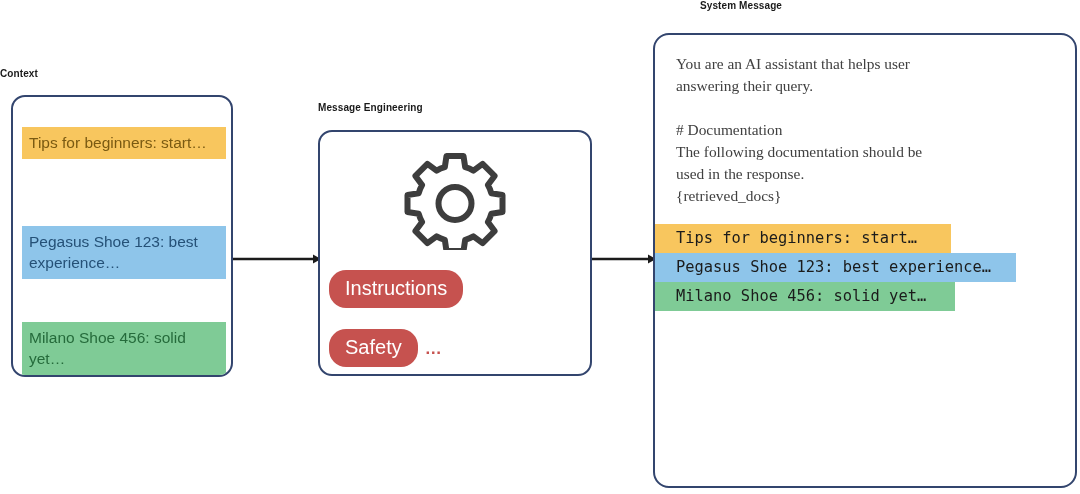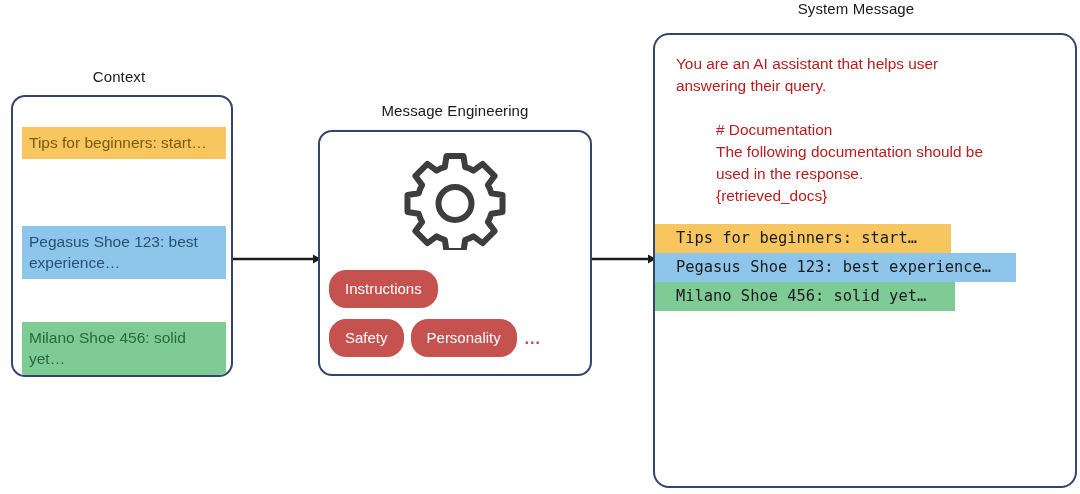--- a/index.html
+++ b/index.html
@@ -10,24 +10,24 @@
   body {
     width: 1080px;
     height: 494px;
     position: relative;
     overflow: hidden;
     font-family: "Liberation Sans", sans-serif;
   }
 
   .panel-title {
     position: absolute;
-    font-weight: normal;
-    font-size: 15px;
+    font-weight: bold;
+    font-size: 10px;
     color: #1a1a1a;
-    text-align: center;
+    text-align: left;
     letter-spacing: 0.1px;
     white-space: nowrap;
   }
 
   
   #context-title {
     left: 0px;
     top: 68px;
     width: 238px;
   }
@@ -81,26 +81,26 @@
     width: 104px;
     height: 100px;
   }
   .pill-row {
     position: absolute;
     display: flex;
     align-items: center;
     gap: 7px;
   }
   #pill-row-0 { left: 9px; top: 138px; }
-  #pill-row-1 { left: 9px; top: 187px; }
+  #pill-row-1 { left: 9px; top: 197px; }
   .pill {
     background: #c6524f;
     color: #ffffff;
     border-radius: 17px;
-    font-size: 15px;
+    font-size: 20px;
     padding: 9px 16px 10px 16px;
     white-space: nowrap;
     line-height: 19px;
   }
   .pill-ellipsis {
     color: #c6524f;
     font-size: 17px;
     font-weight: bold;
     letter-spacing: 1px;
     padding-bottom: 8px;
@@ -135,28 +135,28 @@
     left: 0;
     top: 0;
     right: 0;
     bottom: 0;
     border-radius: 14px;
     overflow: hidden;
   }
   .sys-text {
     position: absolute;
     left: 21px;
-    font-family: Liberation Sans, sans-serif;
+    font-family: Liberation Serif, serif;
     font-size: 15.4px;
     line-height: 22px;
-    color: #b91c1c;
+    color: #404040;
     white-space: pre;
   }
   #sys-block-intro { top: 18px; }
-  #sys-block-doc   { top: 84px; margin-left: 40px; }
+  #sys-block-doc   { top: 84px; }
   #sys-block-safety{ top: 324px; }
 
   .sys-chunk {
     position: absolute;
     left: 0px;
     box-sizing: border-box;
     padding: 3px 0 4px 21px;
     font-family: "DejaVu Sans Mono", "Liberation Mono", monospace;
     font-size: 15.4px;
     line-height: 22px;
@@ -190,21 +190,20 @@
     <path d="M41.5 6 L58.5 6 L60.2 17.2 A34 34 0 0 1 68.4 20.6 L77.6 13.9 L89.6 25.9 L82.9 35.1 A34 34 0 0 1 86.3 43.3 L97.5 45 L97.5 62 L86.3 63.7 A34 34 0 0 1 82.9 71.9 L89.6 81.1 L77.6 93.1 L68.4 86.4 A34 34 0 0 1 60.2 89.8 L58.5 101 L41.5 101 L39.8 89.8 A34 34 0 0 1 31.6 86.4 L22.4 93.1 L10.4 81.1 L17.1 71.9 A34 34 0 0 1 13.7 63.7 L2.5 62 L2.5 45 L13.7 43.3 A34 34 0 0 1 17.1 35.1 L10.4 25.9 L22.4 13.9 L31.6 20.6 A34 34 0 0 1 39.8 17.2 Z" fill="none" stroke="#3d3d3d" stroke-width="6" stroke-linejoin="round"></path>
     <circle cx="50" cy="53.5" r="16.5" fill="none" stroke="#3d3d3d" stroke-width="6"></circle>
   </svg>
 
   <div class="pill-row" id="pill-row-0">
     <div class="pill">Instructions</div>
   </div>
 
   <div class="pill-row" id="pill-row-1">
     <div class="pill">Safety</div>
-    <div class="pill">Personality</div>
     <div class="pill-ellipsis">…</div>
   </div>
 </div>
 
 <svg class="arrow" id="arrow-2" style="left:592px; top:253px; width:64px;" viewBox="0 0 64 12">
   <line x1="0" y1="6" x2="56" y2="6" stroke="#1b1b1b" stroke-width="2.4"></line>
   <polygon points="56,1.5 64,6 56,10.5" fill="#1b1b1b"></polygon>
 </svg>
 
 <div class="panel-title" id="system-title">System Message</div>

